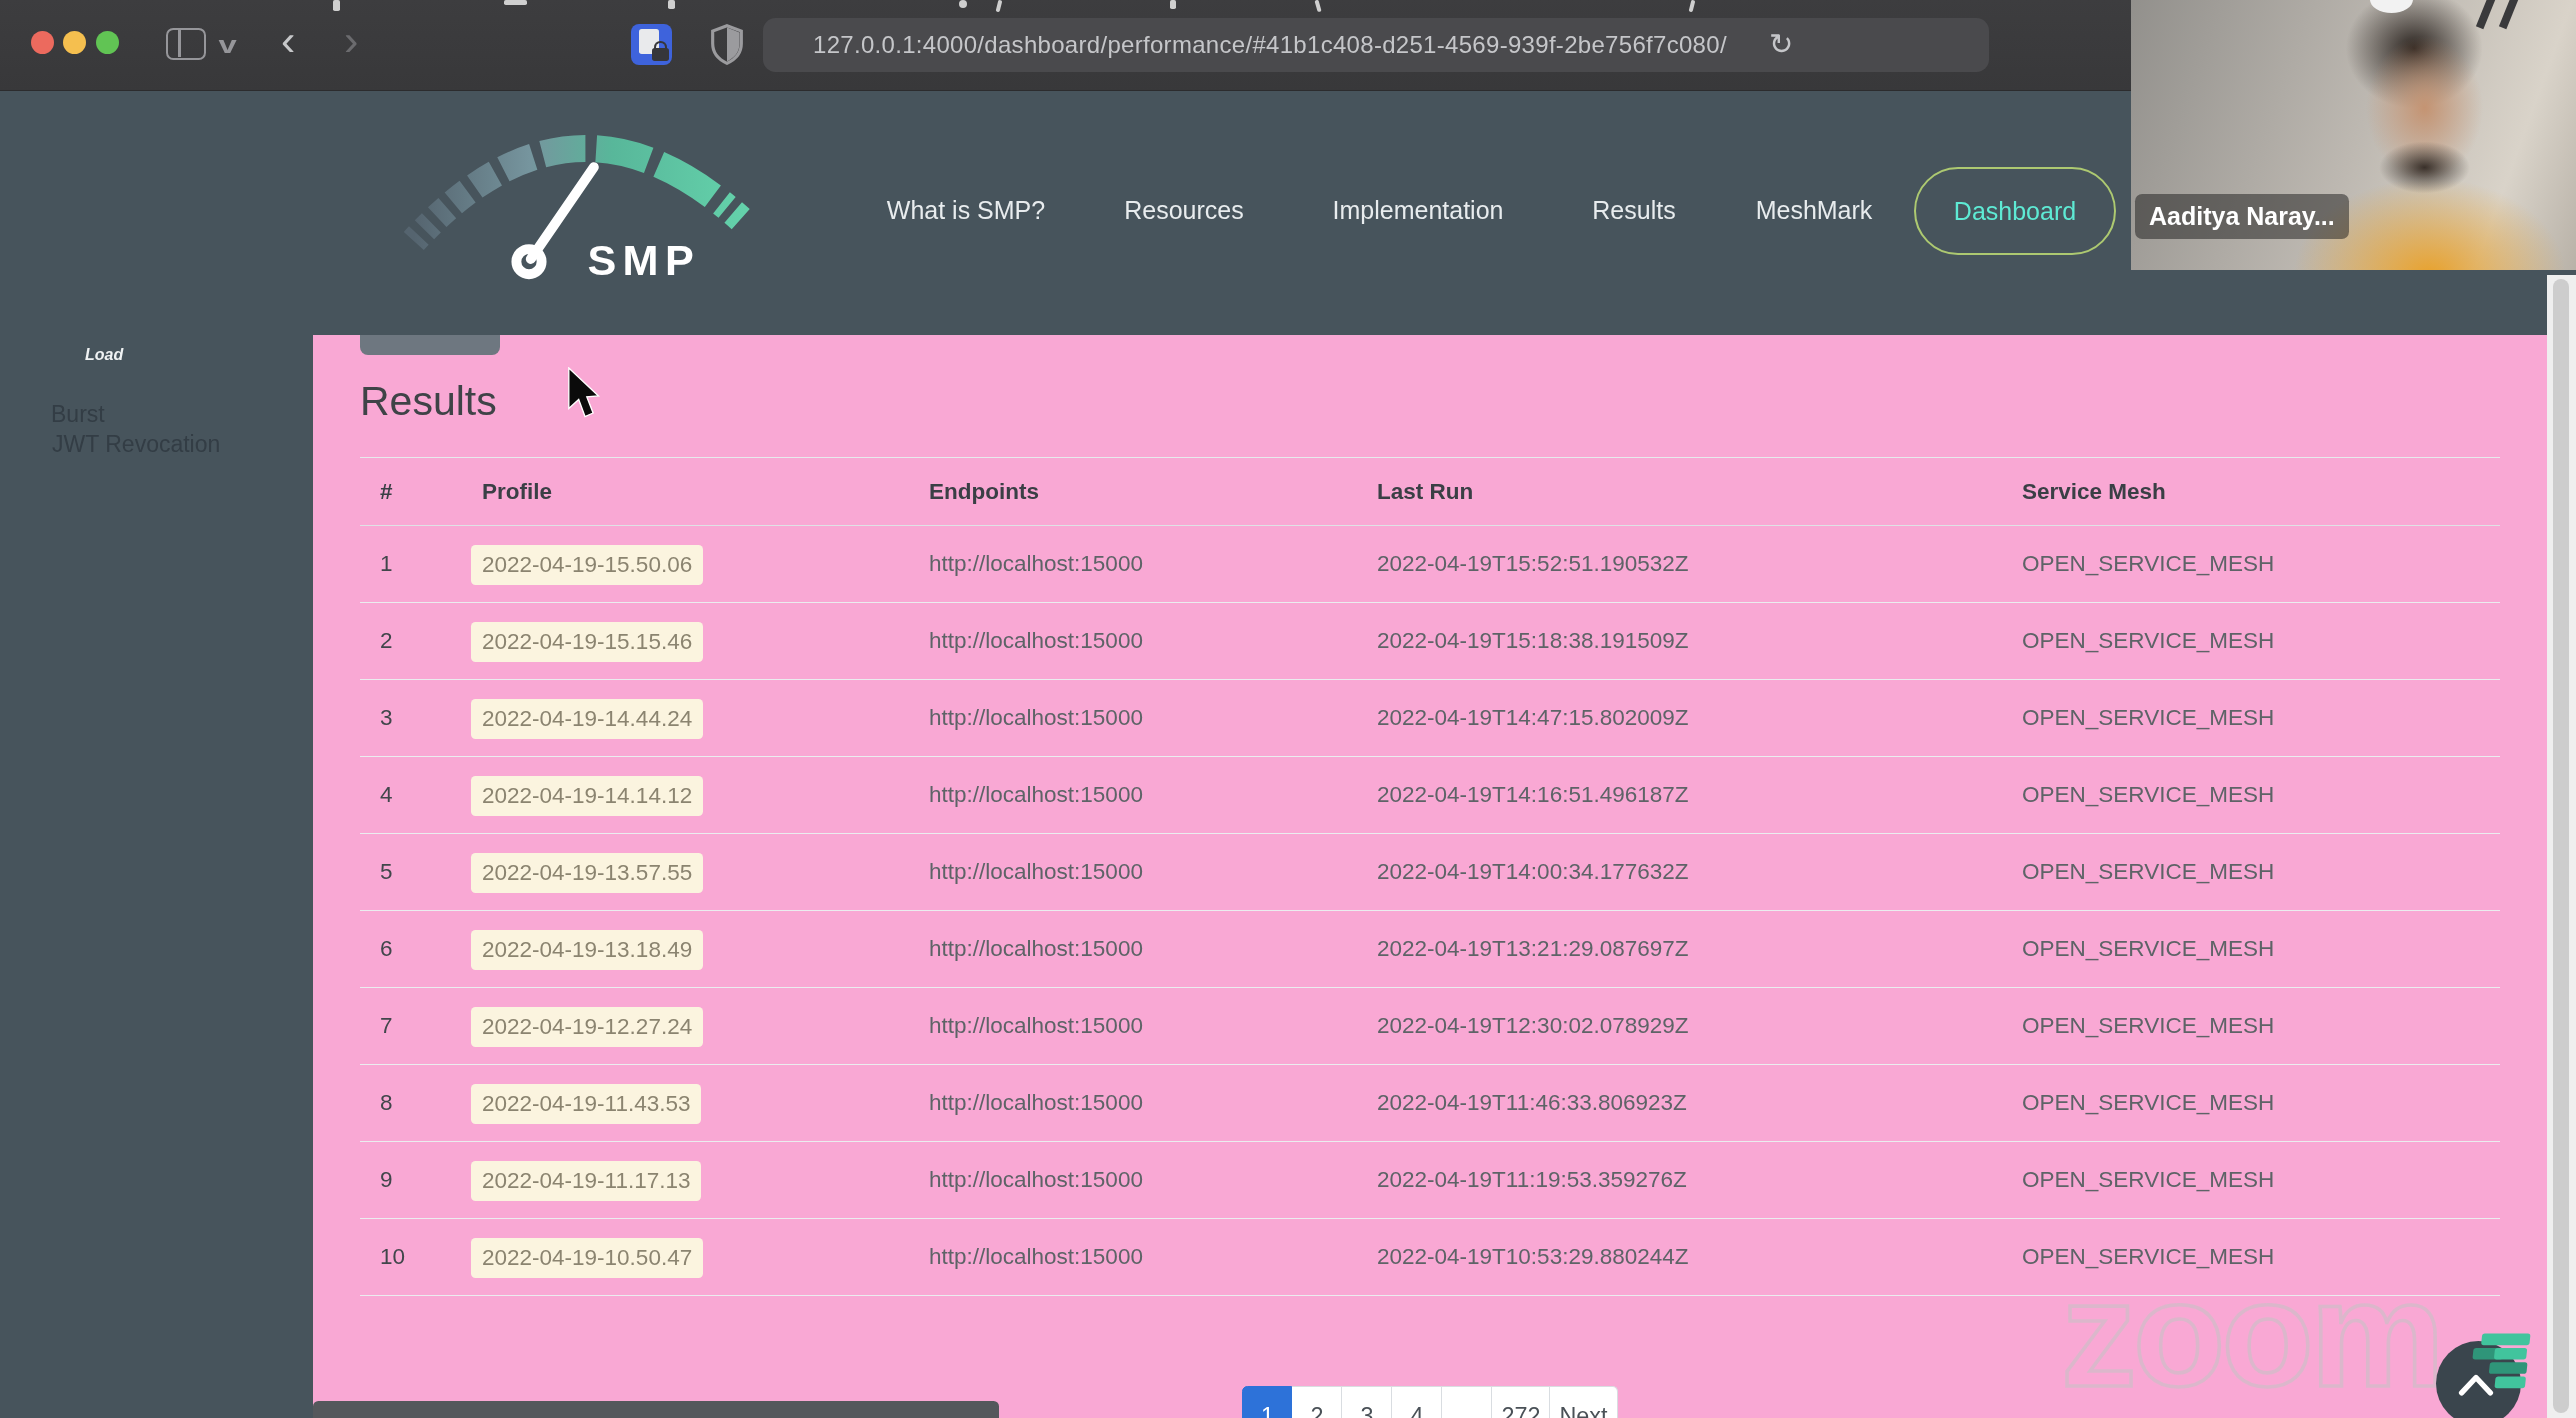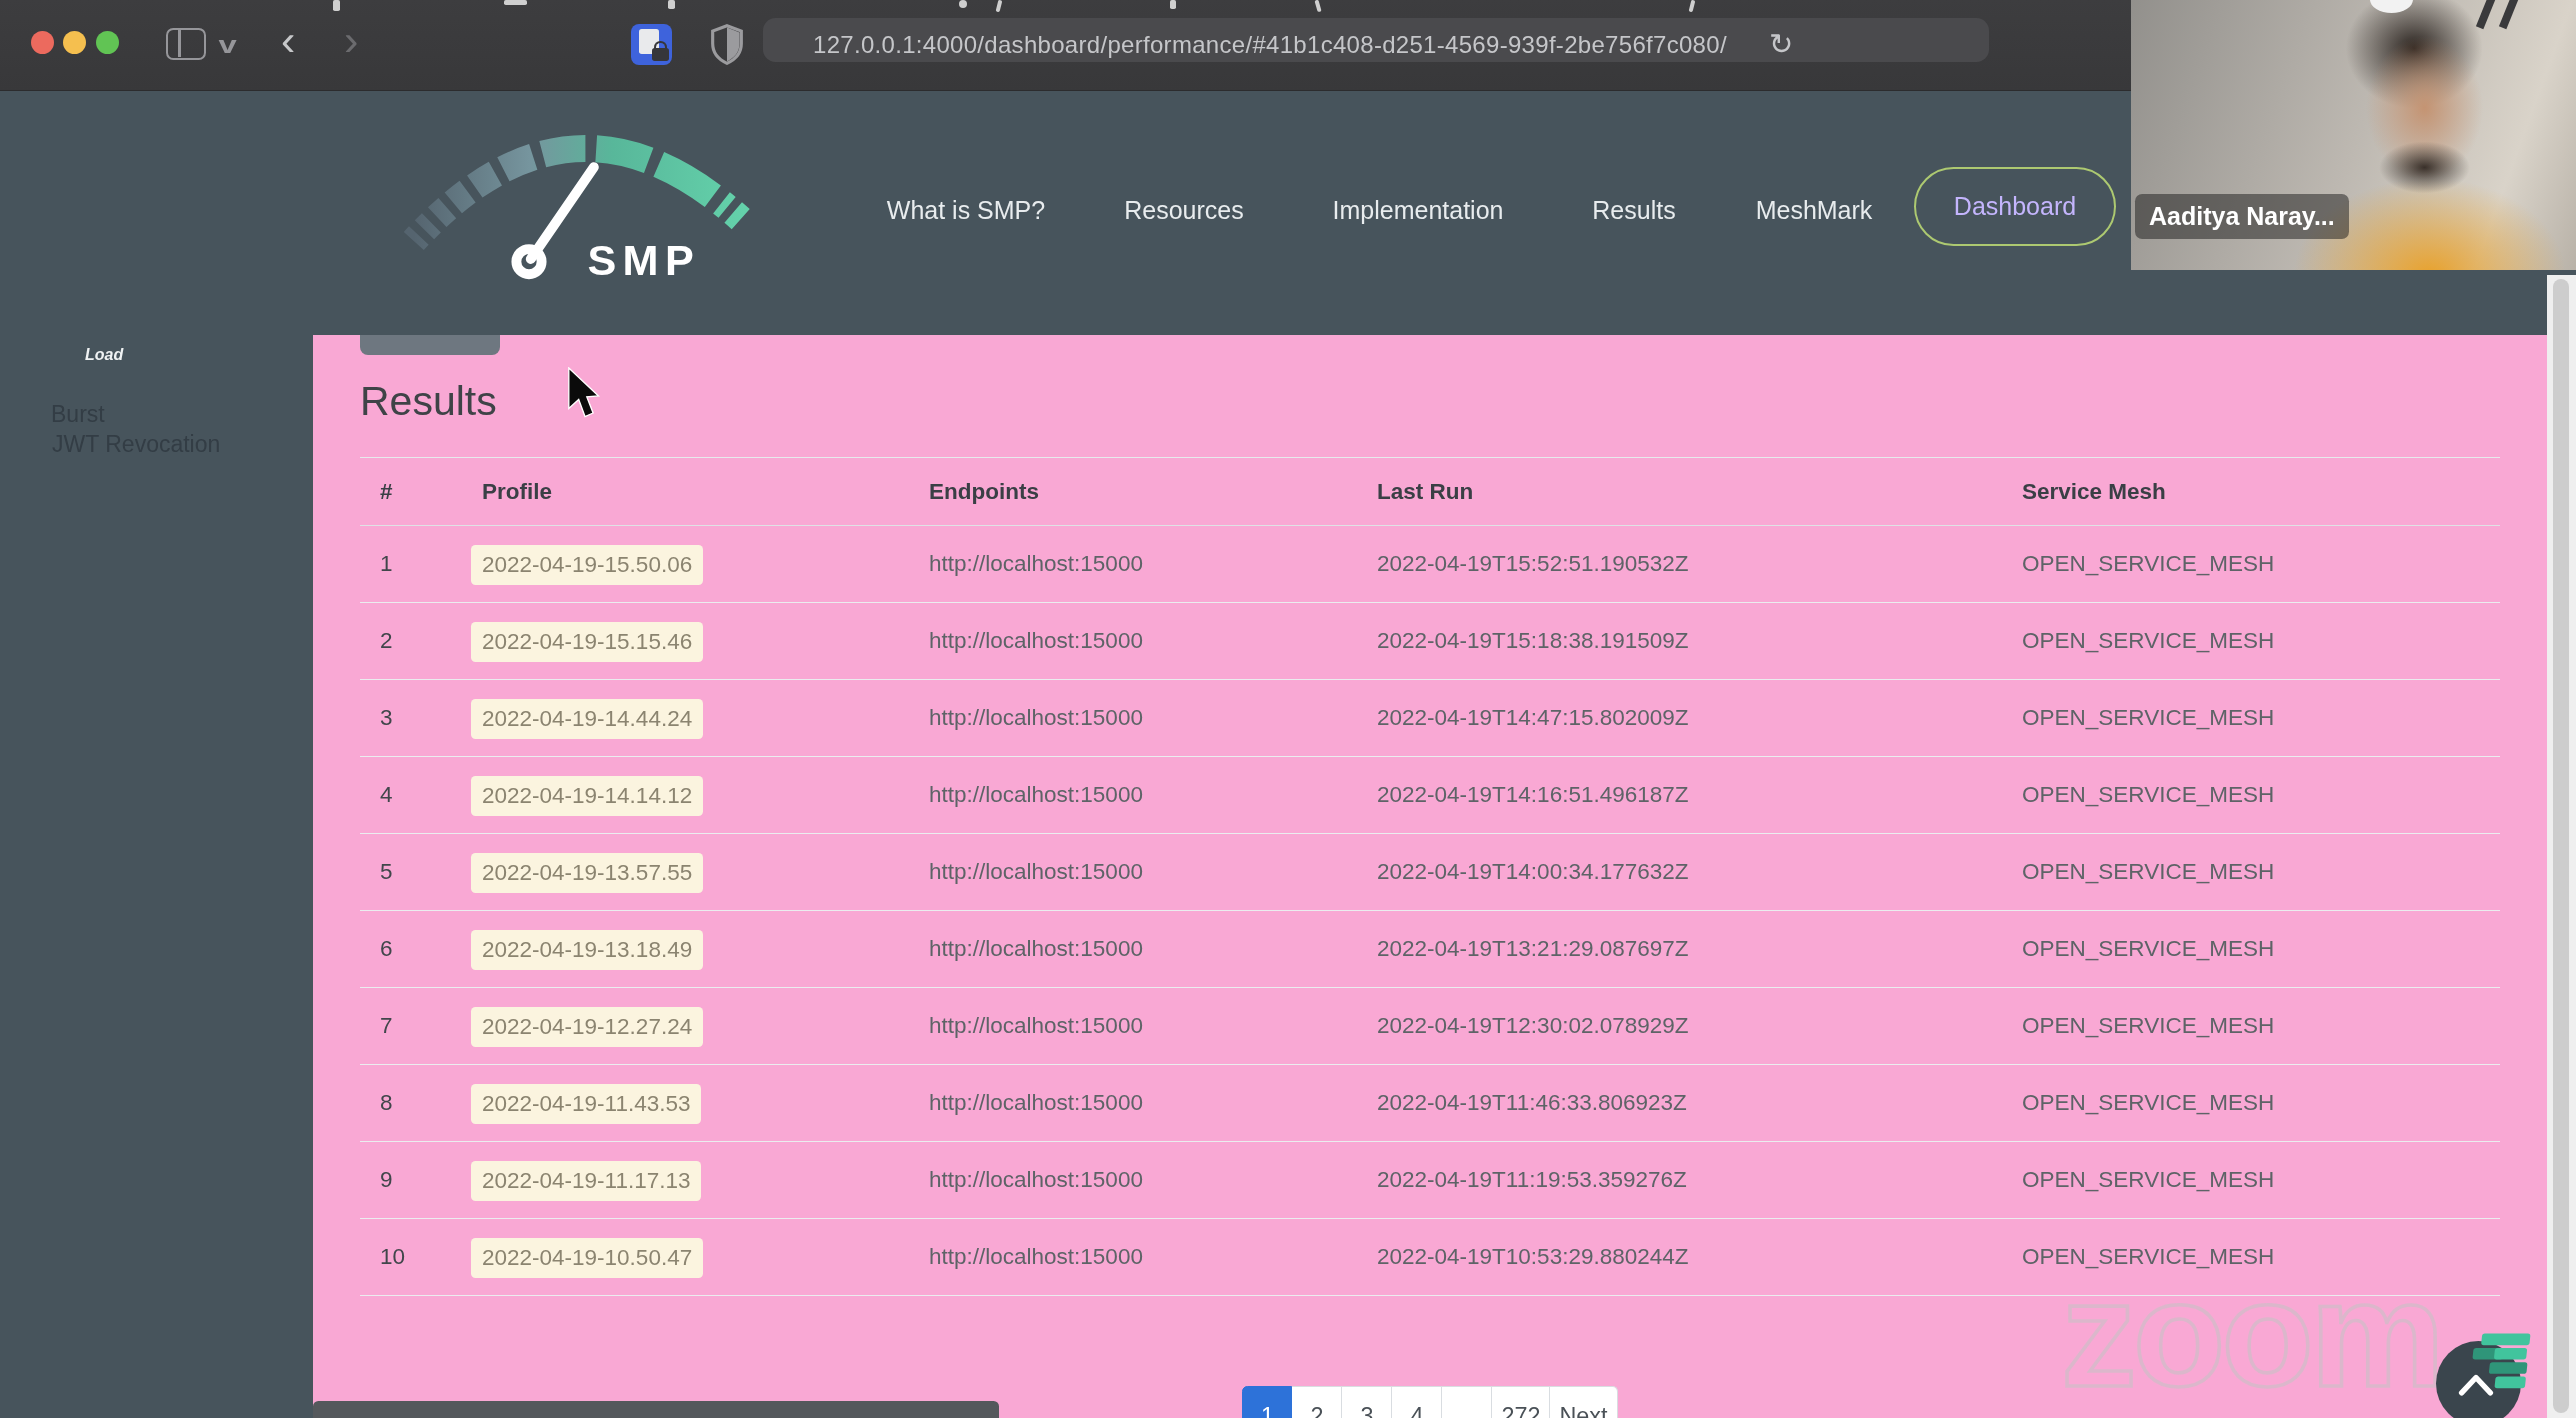--- a/index.html
+++ b/index.html
@@ -19,31 +19,31 @@
   .sbtoggle::after{content:'';position:absolute;left:10px;top:0;width:2.7px;height:27px;background:#96969a;}
   .chev-dn{position:absolute;left:221px;top:32px;color:#96969a;font-size:23.4px;font-weight:700;transform:scaleX(1.4);}
   .navarr{position:absolute;top:16px;font-size:43px;font-weight:400;}
   .back{left:281px;color:#c6c7c9;}
   .fwd{left:344px;color:#6b6b6e;}
   .ext-blue{position:absolute;left:631px;top:24px;width:41px;height:41px;border-radius:8px;background:#3e63dc;}
   .ext-blue .page{position:absolute;left:8px;top:5.4px;width:20px;height:25px;background:#e9eaec;border-radius:2.7px 2.7px 5.4px 2.7px;}
   .ext-blue .lockbody{position:absolute;right:2.7px;bottom:3.6px;width:17px;height:13.5px;background:#36363a;border-radius:2.7px;}
   .ext-blue .lockarc{position:absolute;right:5.4px;bottom:14.4px;width:9px;height:8px;border:2.7px solid #36363a;border-bottom:none;border-radius:6.3px 6.3px 0 0;}
   .shield{position:absolute;left:708px;top:23.4px;}
-  .urlbar{position:absolute;left:763px;top:18px;width:1226px;height:44px;border-radius:12.6px;background:#4a4a4d;}
+  .urlbar{position:absolute;left:763px;top:18px;width:1226px;height:54px;border-radius:12.6px;background:#4a4a4d;}
   .urltext{position:absolute;left:50px;top:0;line-height:54px;font-size:24px;color:#c5c6c9;letter-spacing:0.3px;white-space:nowrap;}
   .reload{position:absolute;left:1006px;top:0;line-height:52px;font-size:29px;color:#c5c6c9;}
 
   
   .siteheader{position:absolute;left:0;top:90px;width:2576px;height:245px;background:#47545c;z-index:2;}
   .logo{position:absolute;left:394px;top:25px;}
   .navitem{position:absolute;top:106px;transform:translateX(-50%);color:#e8ecee;
            font-size:25px;white-space:nowrap;cursor:default;}
-  .dash-pill{position:absolute;left:1914px;top:77px;width:202px;height:79px;box-sizing:border-box;
-             border:2.7px solid #adc971;border-radius:44px;color:#c4b5fd;font-size:25px;
+  .dash-pill{position:absolute;left:1914px;top:77px;width:202px;height:88px;box-sizing:border-box;
+             border:2.7px solid #adc971;border-radius:44px;color:#5eead4;font-size:25px;
              display:flex;align-items:center;justify-content:center;}
 
   
   .side-load{position:absolute;left:85px;top:346px;font-size:16px;font-style:italic;font-weight:700;color:#eff2f3;z-index:2;}
   .side-dim{position:absolute;font-size:23px;color:#333d45;z-index:2;}
   .side-burst{left:51px;top:401px;}
   .side-jwt{left:52px;top:431px;}
 
   
   .card{position:absolute;left:313px;top:335px;width:2234px;height:1084px;background:#f9a8d4;z-index:1;}

